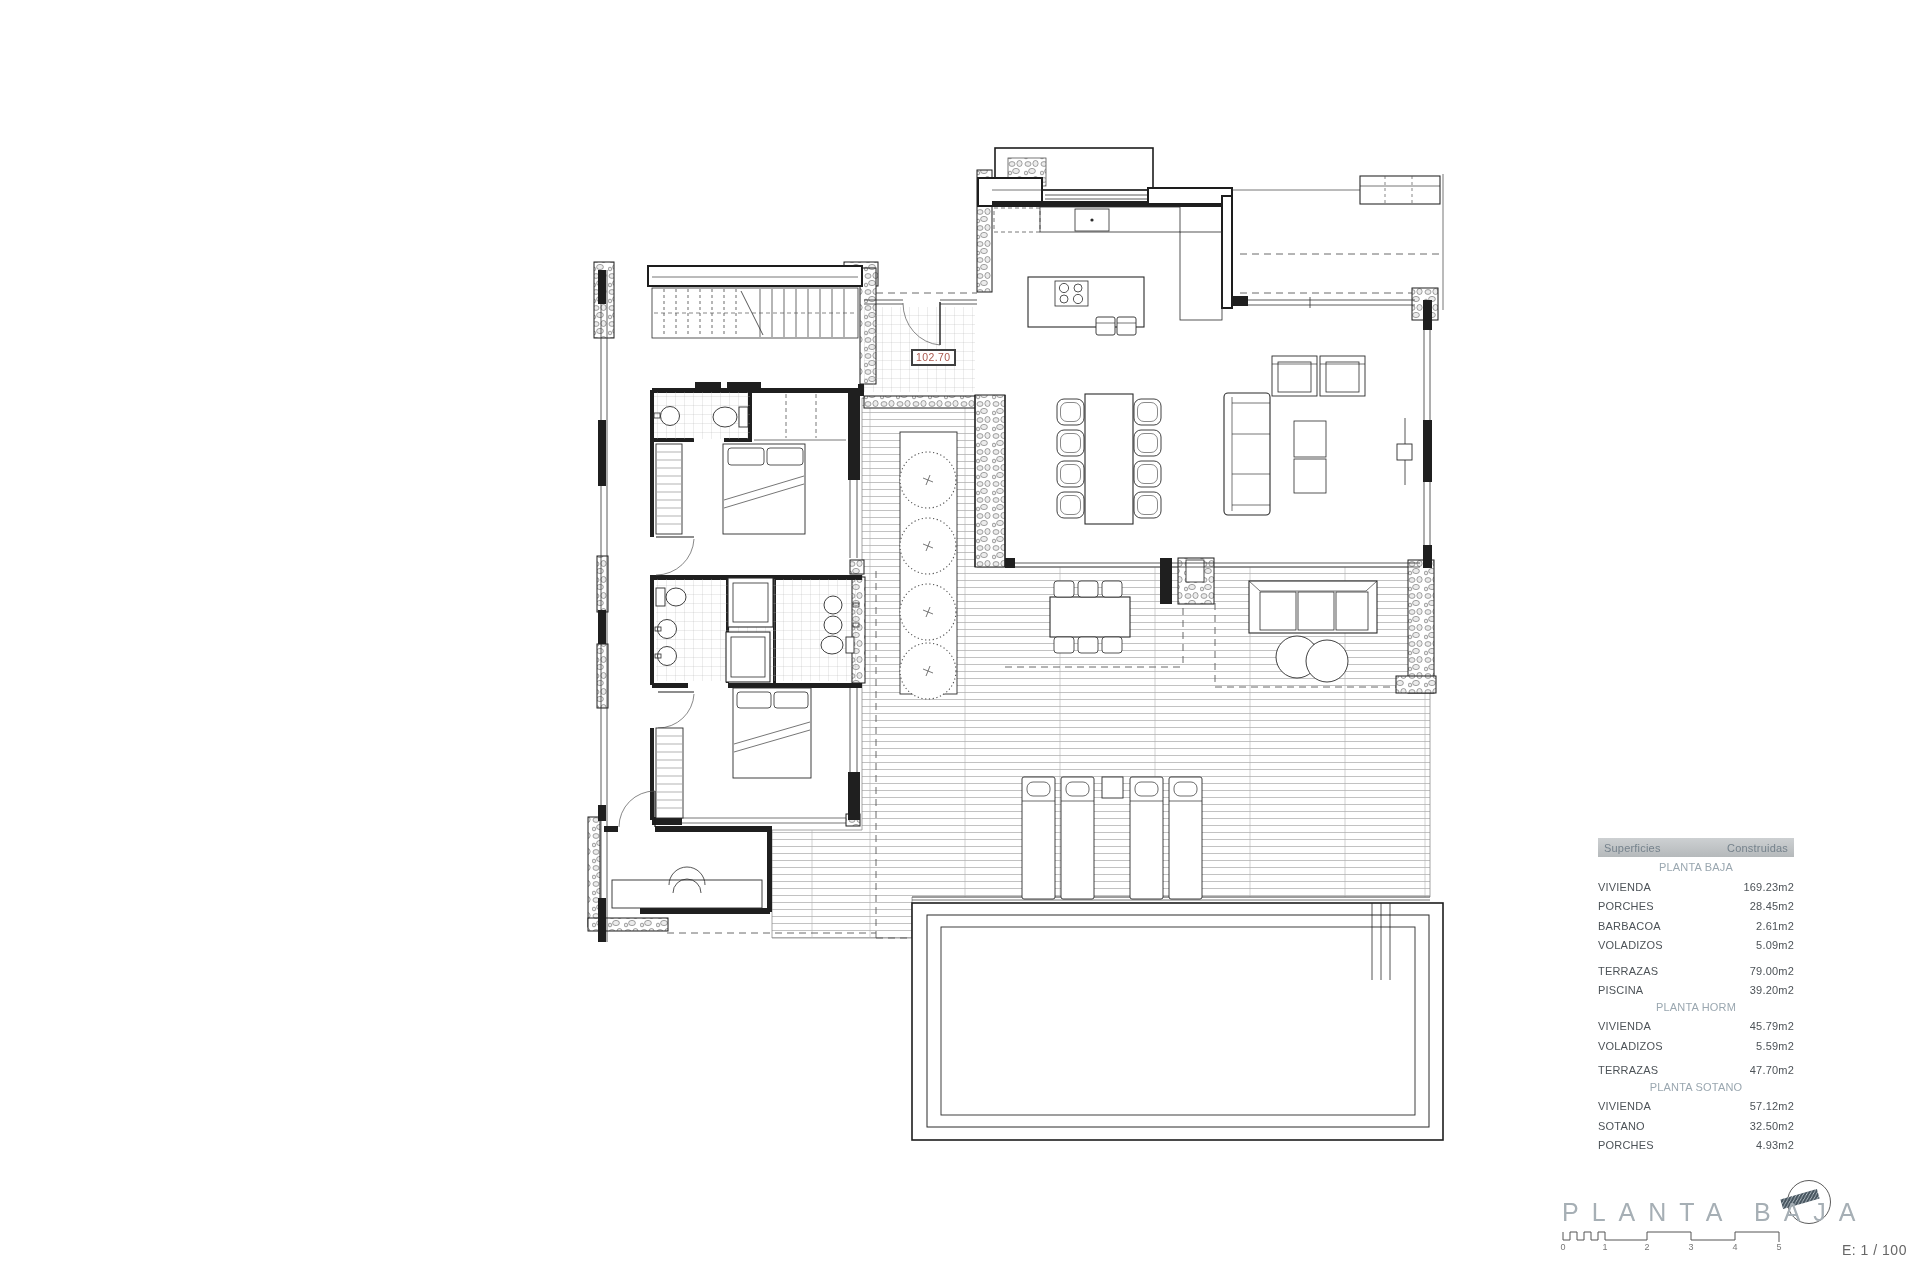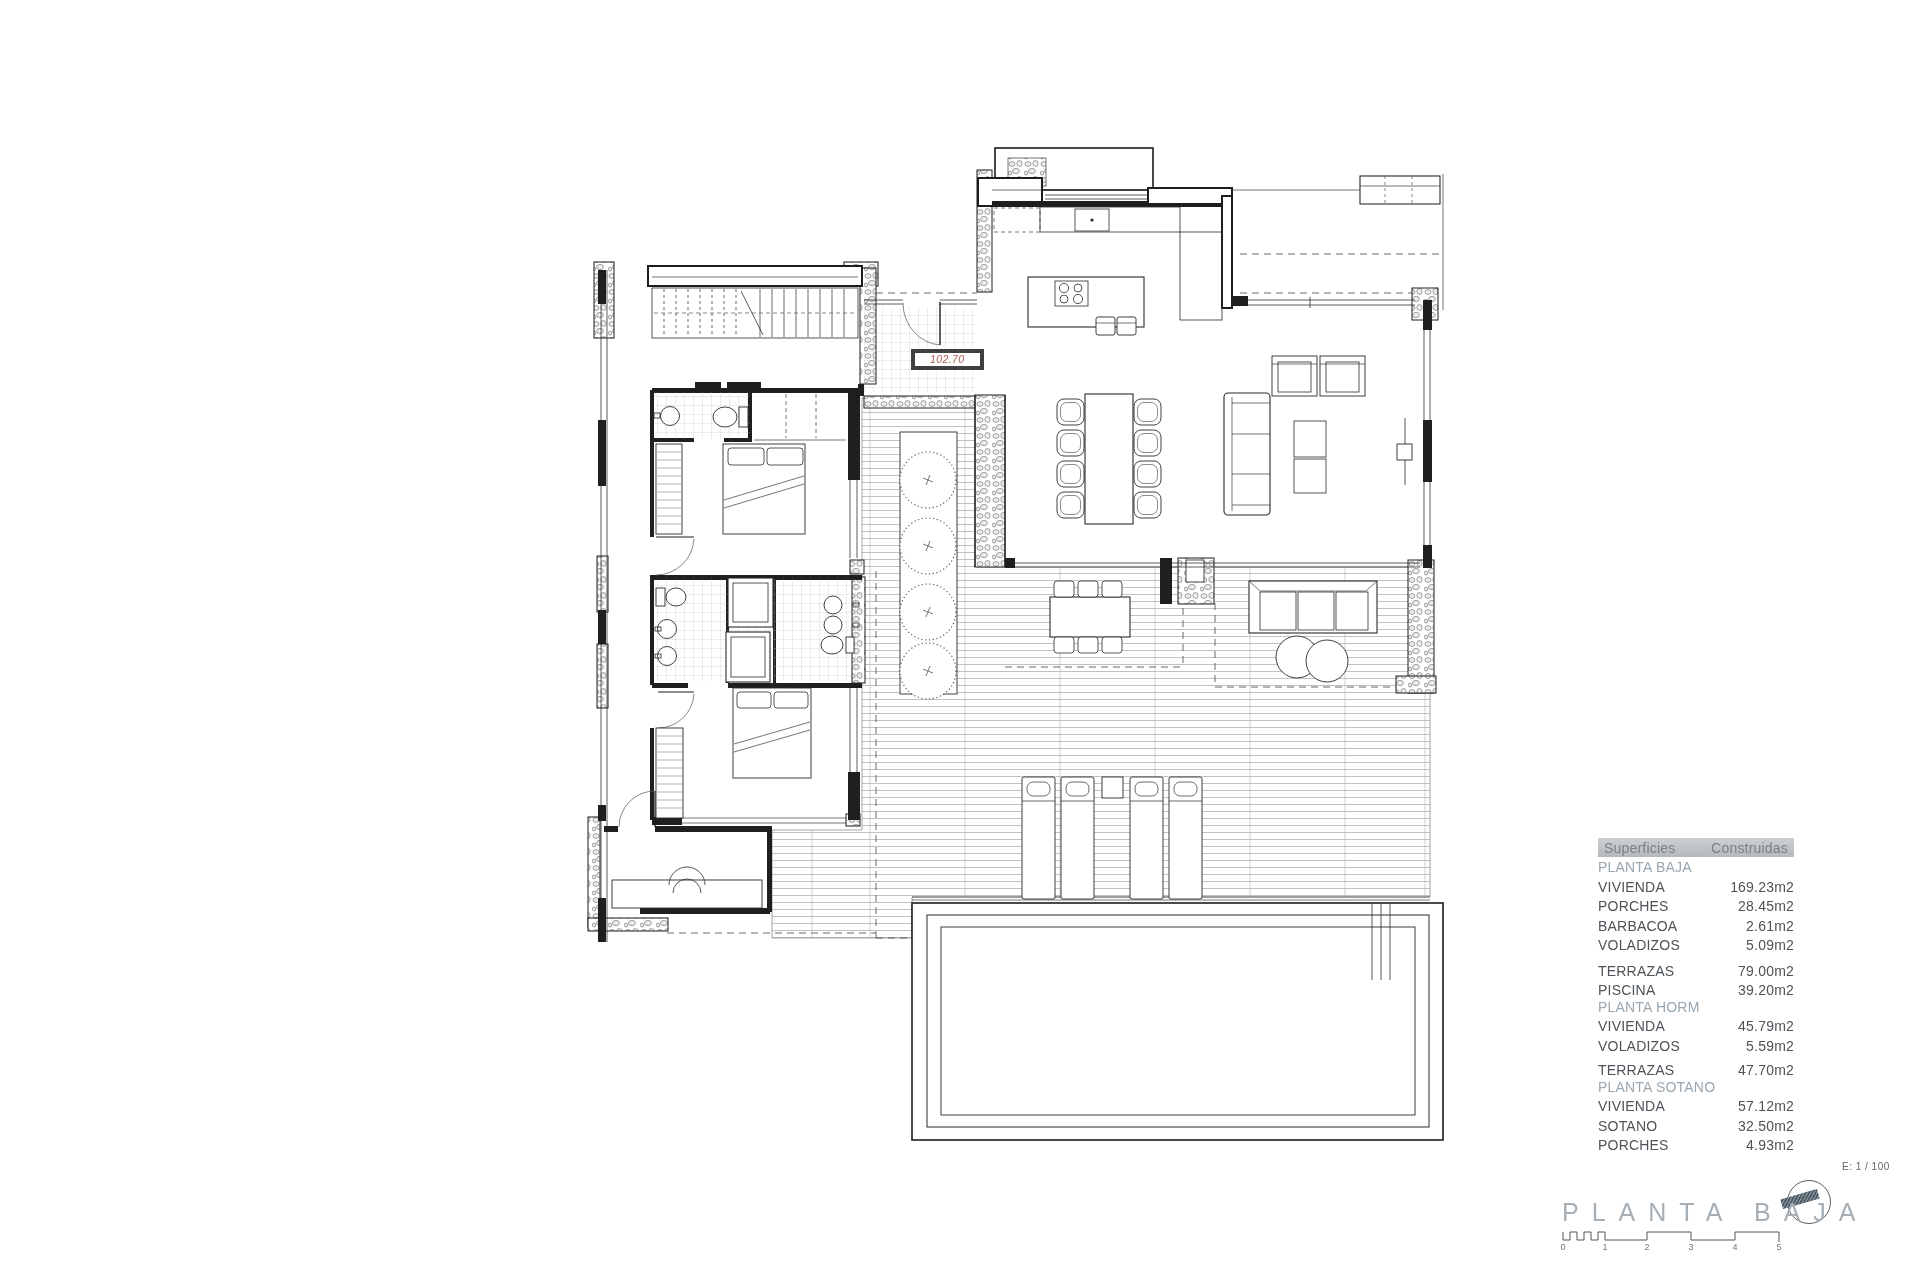--- a/index.html
+++ b/index.html
@@ -12,42 +12,42 @@
   .wf{fill:#1f1f1f;stroke:none}
   .fu{stroke:#2b2b2b;stroke-width:.9;fill:#fff}
   .fun{stroke:#2b2b2b;stroke-width:.8;fill:none}
   .tl{stroke:#2b2b2b;stroke-width:.65;fill:none}
   .dash{stroke:#5a5a5a;stroke-width:.9;fill:none;stroke-dasharray:7 5}
   .win{stroke:#333;stroke-width:.8;fill:none}
   .stone{fill:url(#pebble);stroke:#1d1d1d;stroke-width:1}
 
   
   .level-label{position:absolute;left:911px;top:349px;font-size:10.5px;letter-spacing:.4px;
-    color:#a9584e;border:4px solid #404040;background:rgba(255,255,255,.92);
-    padding:0 15px;line-height:13px;font-style:italic;}
+    color:#a9584e;border:2px solid #404040;background:rgba(255,255,255,.92);
+    padding:0 3px;line-height:13px;}
 
   
-  .stable{position:absolute;left:1598px;top:838px;width:196px;font-size:14px;
-          color:#4d5358;letter-spacing:.2px;}
+  .stable{position:absolute;left:1598px;top:838px;width:196px;font-size:11px;
+          color:#4d5358;letter-spacing:.2px;text-align:center;}
   .st-head{height:19px;background:linear-gradient(#cdd0d2,#b5b9bb);color:#75828c;
            display:flex;justify-content:space-between;align-items:center;
            padding:0 6px;box-sizing:border-box;}
   .st-row{display:flex;justify-content:space-between;line-height:11.5px;margin-top:8px;}
   .st-title{color:#9aa7b0;line-height:11.5px;}
   .sec{margin-top:5px;}
   .sec.gap{margin-top:14px;}
   .sec.gap2{margin-top:13px;}
   .sec.wide .st-row{line-height:13.5px;}
 
   
   .sheet-title{position:absolute;left:1562px;top:1198px;font-size:25px;color:#a6afb5;
                letter-spacing:13px;white-space:nowrap;}
   .scale-num{position:absolute;top:1242px;width:10px;text-align:center;
              font-size:9px;color:#777;}
-  .scale-label{position:absolute;left:1794px;top:1161px;font-size:10px;color:#666;
+  .scale-label{position:absolute;left:1794px;top:1242px;font-size:14px;color:#666;
                letter-spacing:.5px;padding-left:48px;}
 </style>
 </head>
 <body>
 
 <svg id="plan-svg" width="1920" height="1280" viewBox="0 0 1920 1280">
   <defs>
     <pattern id="deckPat" width="10" height="7" patternUnits="userSpaceOnUse">
       <line x1="0" y1="6.5" x2="10" y2="6.5" stroke="#a8a8a8" stroke-width="0.7"></line>
     </pattern>

